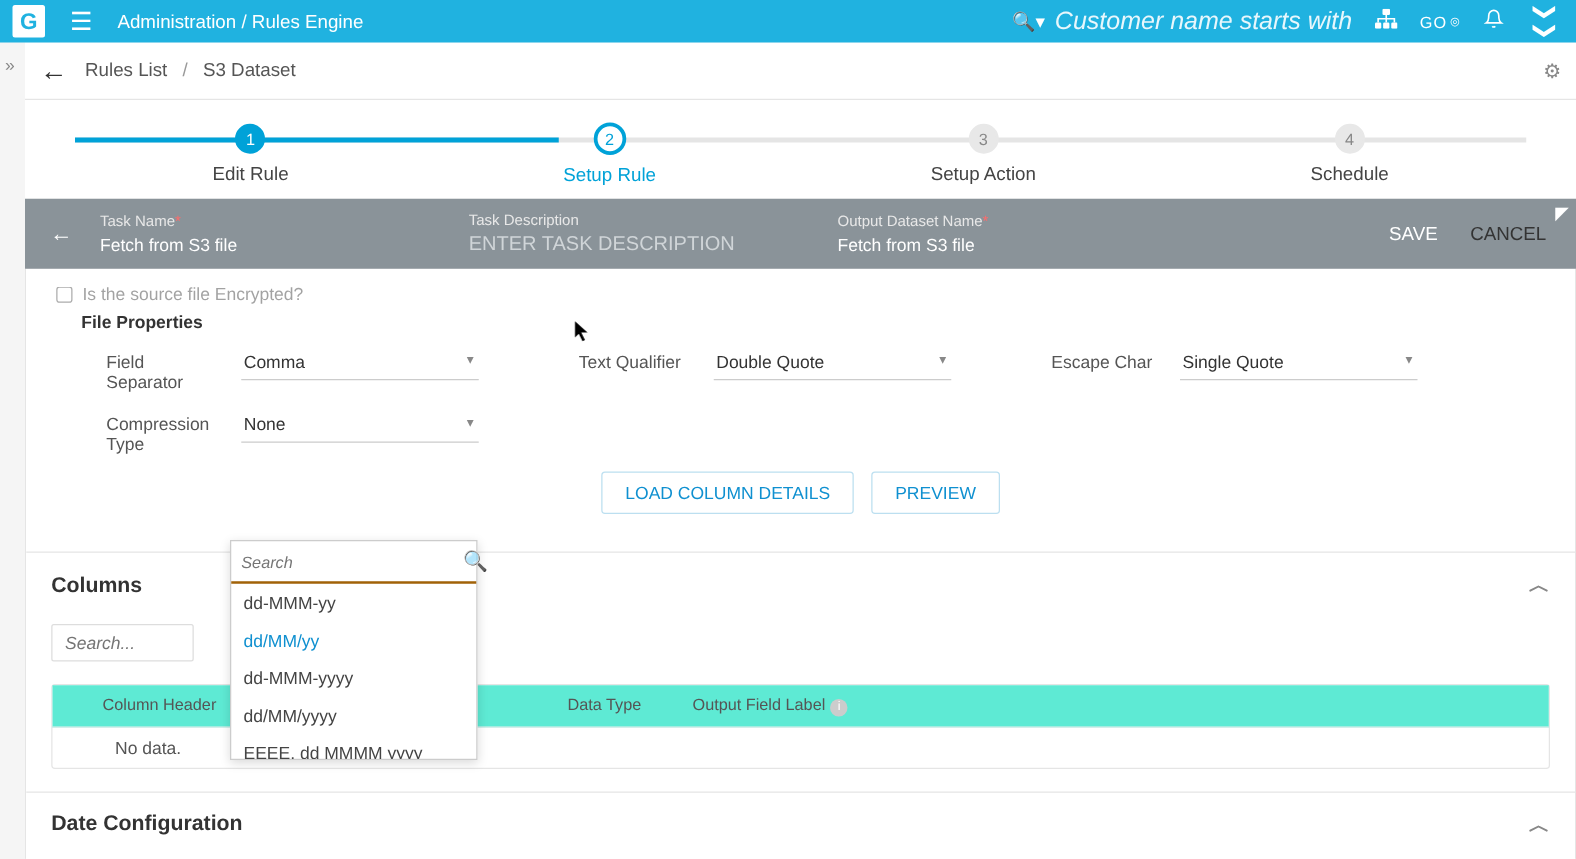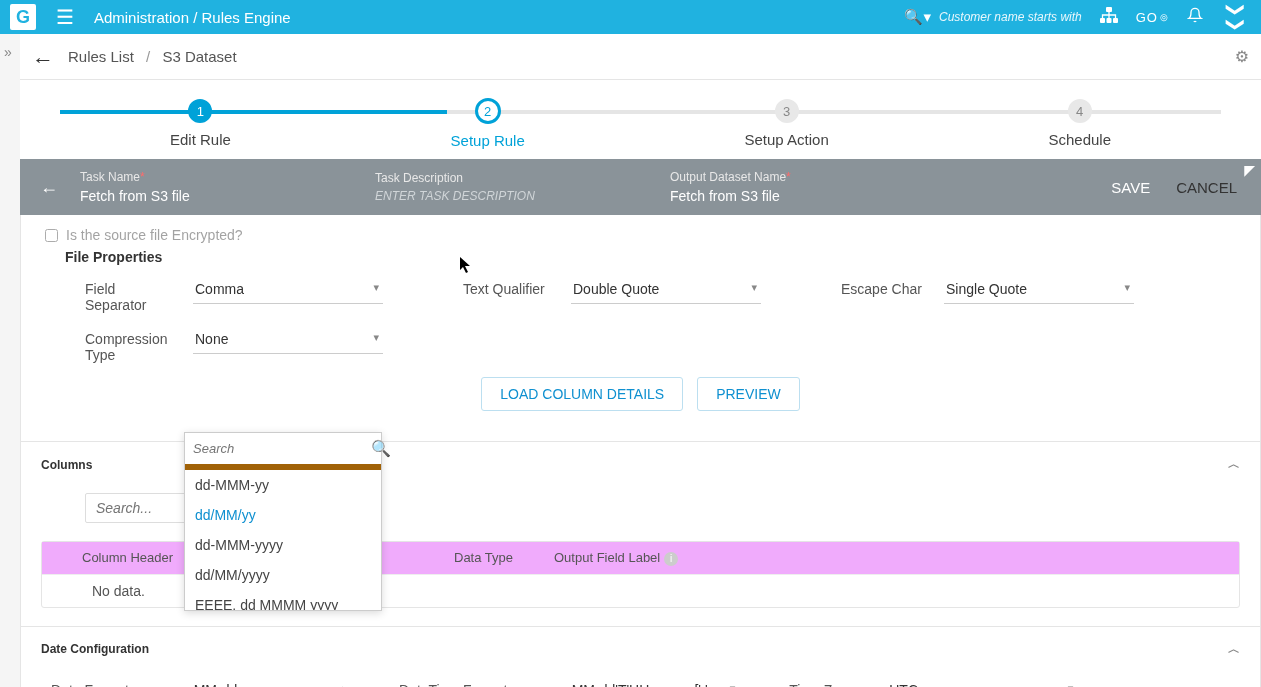--- a/index.html
+++ b/index.html
@@ -5,21 +5,21 @@
   * { box-sizing: border-box; margin: 0; padding: 0; font-family: -apple-system, BlinkMacSystemFont, "Segoe UI", Helvetica, Arial, sans-serif; }
   body { background: #f5f5f5; width: 1261px; height: 687px; overflow: hidden; position: relative; }
 
   
   .topbar { background: #20b2e0; height: 34px; display: flex; align-items: center; color: #fff; padding: 0 10px; position: relative; }
   .logo { background: #fff; color: #20b2e0; width: 26px; height: 26px; border-radius: 2px; display: flex; align-items: center; justify-content: center; font-weight: bold; font-size: 18px; margin-right: 20px; }
   .hamburger { color: #fff; font-size: 20px; margin-right: 20px; cursor: pointer; }
   .breadcrumb-top { font-size: 15px; font-weight: 500; }
   .topbar-right { margin-left: auto; display: flex; align-items: center; gap: 18px; }
   .search-top { display: flex; align-items: center; gap: 8px; }
-  .search-top .placeholder { font-style: italic; color: #e8f7fc; font-size: 12px; }
+  .search-top .placeholder { font-style: italic; color: #e8f7fc; font-size: 20px; }
   .top-icon { color: #fff; font-size: 16px; cursor: pointer; }
 
   
   .subheader { background: #fff; height: 46px; display: flex; align-items: center; padding: 0 12px; border-bottom: 1px solid #e5e5e5; margin-left: 20px; }
   .expand-hint { position: absolute; left: 4px; top: 44px; font-size: 14px; color: #888; cursor: pointer; }
   .back-arrow { font-size: 22px; color: #333; cursor: pointer; margin-right: 14px; }
   .crumb { color: #555; font-size: 15px; }
   .crumb .sep { margin: 0 8px; color: #999; }
   .gear { margin-left: auto; color: #888; font-size: 16px; cursor: pointer; }
 
@@ -34,21 +34,21 @@
   .step.active .step-label { color: #00a2d8; }
   .stepper-line { position: absolute; top: 12px; left: 0; right: 0; height: 4px; background: #e5e5e5; z-index: 1; }
   .stepper-line-fill { position: absolute; top: 12px; left: 0; width: 33.3%; height: 4px; background: #00a2d8; z-index: 1; }
 
   
   .taskbar { background: #8a9399; color: #fff; height: 56px; display: flex; align-items: center; padding: 0 24px 0 60px; position: relative; margin-left: 20px; }
   .taskbar-back { position: absolute; left: 20px; font-size: 18px; cursor: pointer; }
   .taskcol { display: flex; flex-direction: column; gap: 4px; }
   .taskcol .lbl { font-size: 12px; color: #e8e8e8; }
   .taskcol .val { font-size: 14px; font-weight: 400; }
-  .taskcol .placeholder { font-style: italic; color: #d0d5d8; font-size: 12px; }
+  .taskcol .placeholder { color: #d0d5d8; font-size: 16px; }
   .req { color: #ff6b6b; }
   .taskbar-actions { margin-left: auto; display: flex; gap: 26px; align-items: center; }
   .taskbar-actions .btn-save { color: #fff; font-weight: 500; cursor: pointer; font-size: 15px; }
   .taskbar-actions .btn-cancel { color: #333; font-weight: 500; cursor: pointer; font-size: 15px; }
   .task1 { width: 295px; }
   .task2 { width: 295px; }
   .task3 { width: 295px; }
   .collapse-arrow { position: absolute; top: 3px; right: 6px; color: #fff; font-size: 14px; }
 
   
@@ -63,40 +63,40 @@
   .form-group { display: flex; align-items: flex-start; gap: 18px; }
   .form-group .flabel { width: 90px; color: #555; font-size: 14px; padding-top: 4px;}
   .select { min-width: 190px; border: none; border-bottom: 1px solid #ccc; padding: 4px 20px 6px 2px; font-size: 14px; color: #333; position: relative; cursor: pointer; }
   .select::after { content: "▾"; position: absolute; right: 4px; top: 4px; color: #888; font-size: 11px; }
 
   .btn-row { display: flex; gap: 14px; justify-content: center; margin: 12px 0 18px; }
   .btn-outline { border: 1px solid #bcdff0; color: #0f90d0; background: #fff; padding: 8px 18px; border-radius: 3px; font-size: 14px; cursor: pointer; }
 
   
   .panel { border-top: 1px solid #e5e5e5; }
-  .panel-header { display: flex; align-items: center; padding: 14px 20px; font-weight: 600; color: #333; font-size: 12px; }
+  .panel-header { display: flex; align-items: center; padding: 14px 20px; font-weight: 600; color: #333; font-size: 17px; }
   .panel-header .chev { margin-left: auto; color: #888; cursor: pointer; }
   .panel-body { padding: 6px 20px 18px; }
 
-  .search-input { border: 1px solid #ddd; padding: 6px 10px; font-size: 14px; width: 114px; border-radius: 2px; color: #888; font-style: italic; margin-left: 44px;}
+  .search-input { border: 1px solid #ddd; padding: 6px 10px; font-size: 14px; width: 114px; border-radius: 2px; color: #888; font-style: italic;}
   
   .table { margin-top: 18px; border: 1px solid #e5e5e5; border-radius: 3px; }
-  .thead { display: flex; background: #f0abfc; border-bottom: 1px solid #eee; }
+  .thead { display: flex; background: #5eead4; border-bottom: 1px solid #eee; }
   .th { padding: 8px 12px; font-size: 13px; color: #555; font-weight: 500; }
   .th.c1 { width: 400px; padding-left: 40px;}
   .th.c2 { width: 100px; }
   .th.c3 { width: 250px; }
   .tbody .tr { display: flex; }
   .td { padding: 8px 12px; font-size: 14px; color: #555; }
   .td.c1 { width: 400px; padding-left: 50px;}
   .info-icon { display:inline-flex; width:14px;height:14px;border-radius:50%;background:#ccc;color:#fff;font-size:10px;align-items:center;justify-content:center;margin-left:4px;}
 
   
   .dropdown { position: absolute; left: 184px; top: 432px; width: 198px; background: #fff; border: 1px solid #ccc; box-shadow: 0 2px 8px rgba(0,0,0,.15); z-index: 100; }
-  .dropdown .search-row { display: flex; align-items: center; border-bottom: 6px solid #a16207; padding: 6px 8px; }
+  .dropdown .search-row { display: flex; align-items: center; border-bottom: 2px solid #a16207; padding: 6px 8px; }
   .dropdown .search-row input { border: none; outline: none; flex: 1; font-size: 13px; font-style: italic; color: #888; }
   .dropdown .opts { max-height: 140px; overflow-y: auto; }
   .dropdown .opts::-webkit-scrollbar{width:8px;} .dropdown .opts::-webkit-scrollbar-thumb{background:#ccc;border-radius:4px;}
   .dropdown .opt { padding: 7px 10px; font-size: 14px; color: #444; cursor: pointer; }
   .dropdown .opt.highlight { color: #0f90d0; }
 
   .date-row { display: flex; gap: 50px; margin-left: 10px; flex-wrap: wrap; align-items: center;}
   .select.up::after { content: "▴"; }
 
   .cursor-fake { position: absolute; left: 459px; top: 256px; font-size: 14px; color: #000; z-index: 200; pointer-events: none;}

